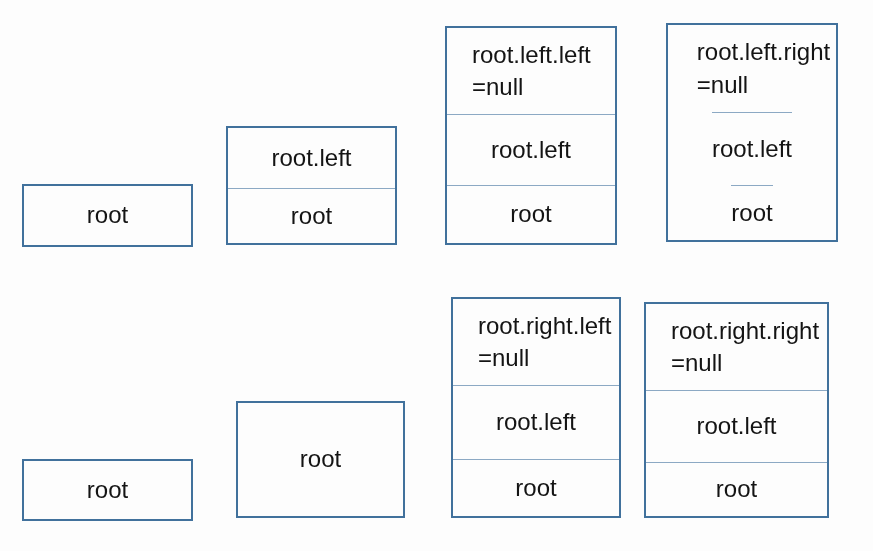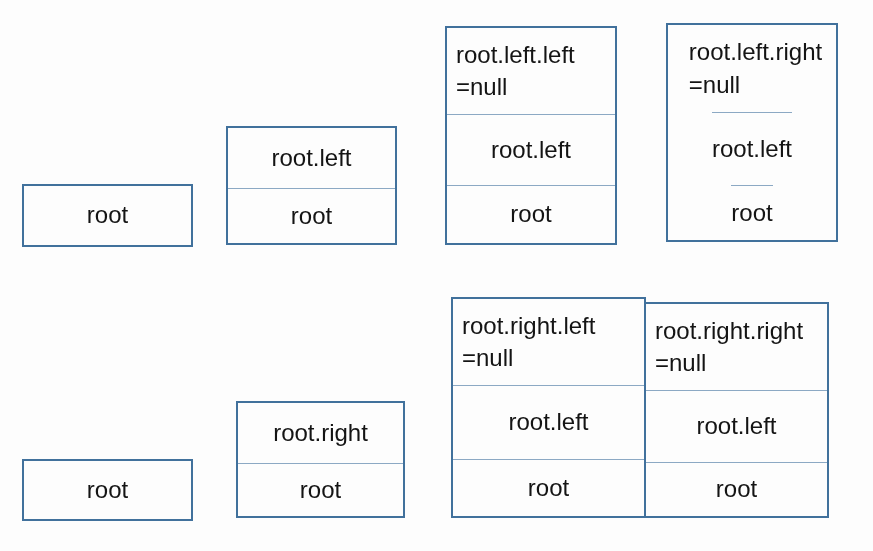--- a/index.html
+++ b/index.html
@@ -37,30 +37,31 @@
   }
   .cell + .cell {
     border-top: 1px solid var(--cell-separator);
   }
   .cell.two-line {
     justify-content: flex-start;
     text-align: left;
     padding-left: 9px;
     padding-right: 2px;
     white-space: pre-line;
+    margin-left: 16px;
   }
   
   .s1 { left: 22px;  top: 184px; width: 171px; height: 63px; }
   .s2 { left: 226px; top: 126px; width: 171px; height: 119px; }
   .s3 { left: 445px; top: 26px;  width: 172px; height: 219px; }
   .s4 { left: 666px; top: 23px;  width: 172px; height: 219px; align-items: center; }
   
   .s5 { left: 22px;  top: 459px; width: 171px; height: 62px; }
   .s6 { left: 236px; top: 401px; width: 169px; height: 117px; }
-  .s7 { left: 451px; top: 297px; width: 195px; height: 221px; justify-content: center; }
+  .s7 { left: 451px; top: 297px; width: 170px; height: 221px; justify-content: center; }
   .s8 { left: 644px; top: 302px; width: 185px; height: 216px; }
   .watermark {
     position: absolute;
     left: 692px;
     top: 515px;
     font-size: 18px;
     color: var(--watermark);
     letter-spacing: 1px;
     z-index: 5;
   }
@@ -91,21 +92,20 @@
 =null</div>
     <div class="cell" style="height:73px">root.left</div>
     <div class="cell" style="flex:1">root</div>
   </div>
 
   <div class="stack s5">
     <div class="cell" style="flex:1">root</div>
   </div>
 
   <div class="stack s6">
-    <div class="cell" style="height:60px">root.right</div>
     <div class="cell" style="flex:1">root</div>
   </div>
 
   <div class="stack s7">
     <div class="cell two-line" style="height:86px">root.right.left
 =null</div>
     <div class="cell" style="height:74px">root.left</div>
     <div class="cell" style="flex:1">root</div>
   </div>
 

